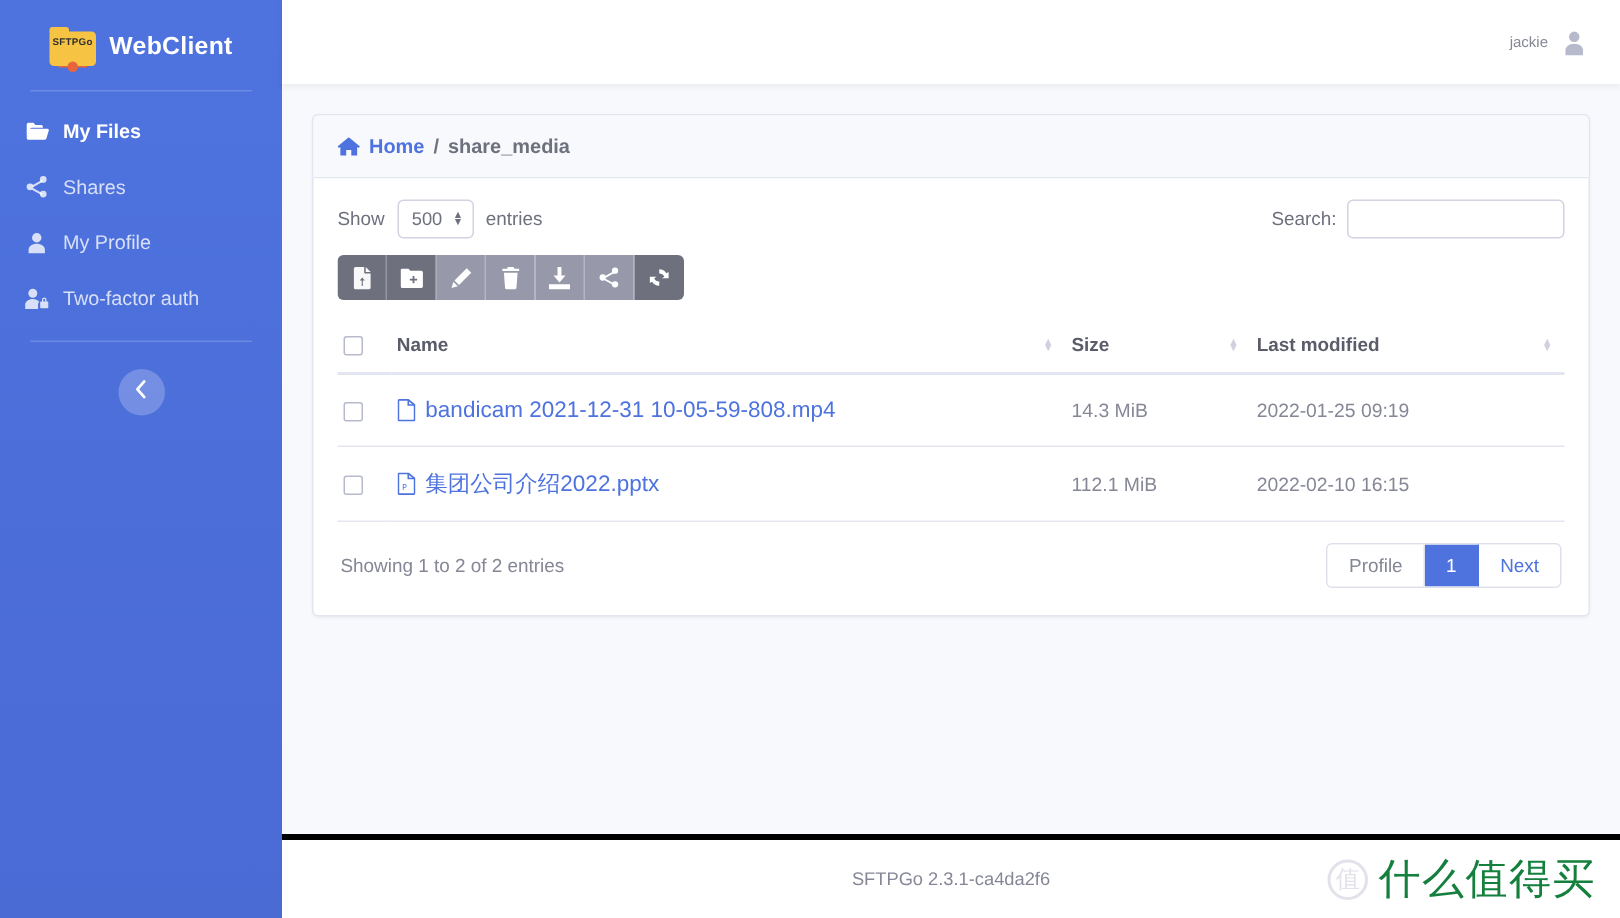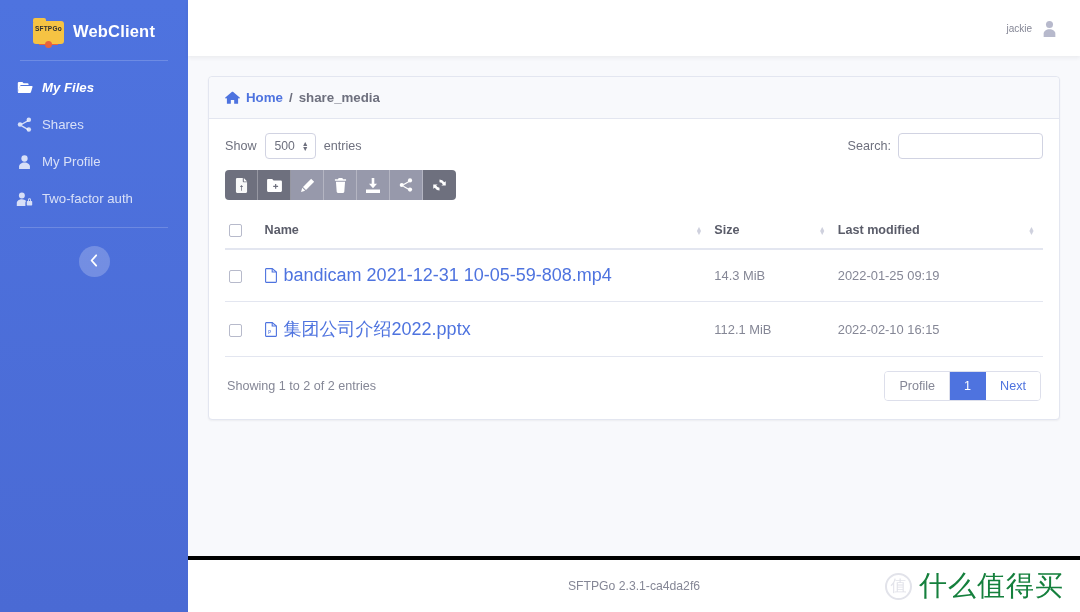--- a/index.html
+++ b/index.html
@@ -60,21 +60,21 @@
     height: 1px; background: rgba(255,255,255,0.18);
     margin: 4px 20px 0 20px;
   }
   .nav { padding-top: 8px; }
   .nav-item {
     display: flex; align-items: center; gap: 9px;
     padding: 11px 0 11px 16px;
     font-size: 13.2px; color: rgba(255,255,255,0.78);
     cursor: pointer; line-height: 1;
   }
-  .nav-item.active { color: #fff; font-weight: bold; font-style: italic; }
+  .nav-item.active { color: #fff; font-weight: bold; }
   .nav-item .ico { width: 17px; height: 15px; display: inline-flex; align-items: center; justify-content: center; }
   .nav-item .ico svg { display:block; }
   .side-divider2 {
     height: 1px; background: rgba(255,255,255,0.18);
     margin: 10px 20px 0 20px;
   }
   .collapse-wrap { display: flex; justify-content: center; padding-top: 18px; }
   .collapse-btn {
     width: 31px; height: 31px; border-radius: 50%;
     background: rgba(255,255,255,0.22);
@@ -167,21 +167,21 @@
     vertical-align: middle;
   }
   table.files tbody tr:last-child td { border-bottom: 1px solid #e3e6f0; }
   .chk {
     width: 13px; height: 13px; border: 1px solid #b7bacb;
     border-radius: 2px; background: #fff; display: inline-block; cursor: pointer;
     vertical-align: middle;
   }
   .file-cell { display: flex; align-items: center; gap: 7px; }
   .file-ico { color: #4e73df; width: 12px; height: 15px; flex: 0 0 auto; }
-  .file-link { color: #4e73df; font-size: 18px; text-decoration: none; cursor: pointer; }
+  .file-link { color: #4e73df; font-size: 15px; text-decoration: none; cursor: pointer; }
 
   .table-footer {
     display: flex; align-items: center; justify-content: space-between;
     padding: 14px 2px 8px 2px;
   }
   .info { font-size: 12.6px; color: #858796; }
   .pagination { display: flex; border: 1px solid #dddfeb; border-radius: 4px; overflow: hidden; }
   .pg {
     padding: 7px 14px; font-size: 12.6px; color: #4e73df;
     background: #fff; cursor: pointer; border-right: 1px solid #dddfeb;

